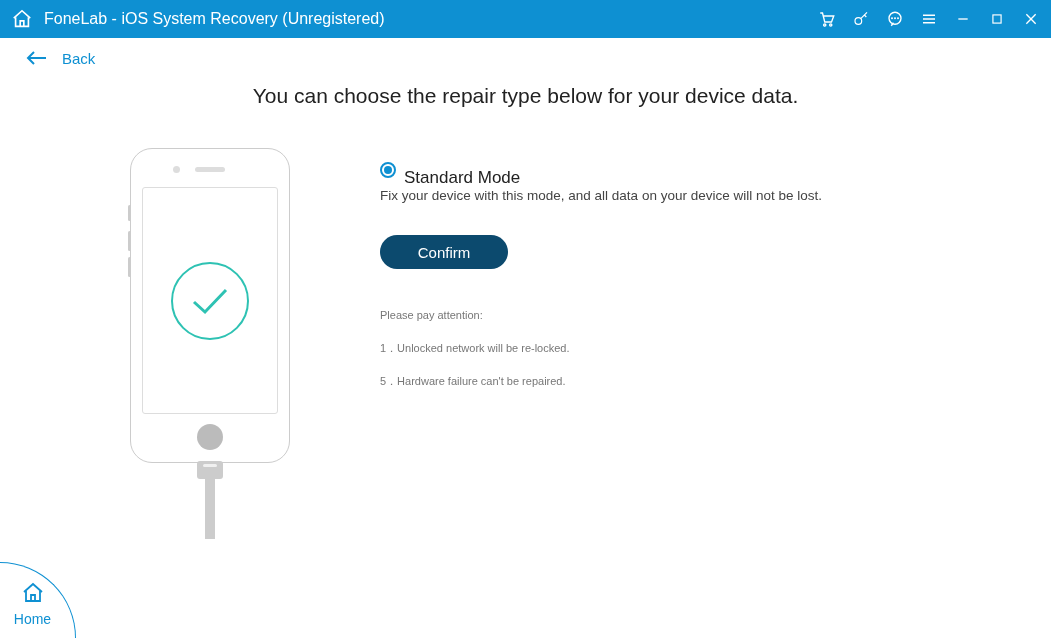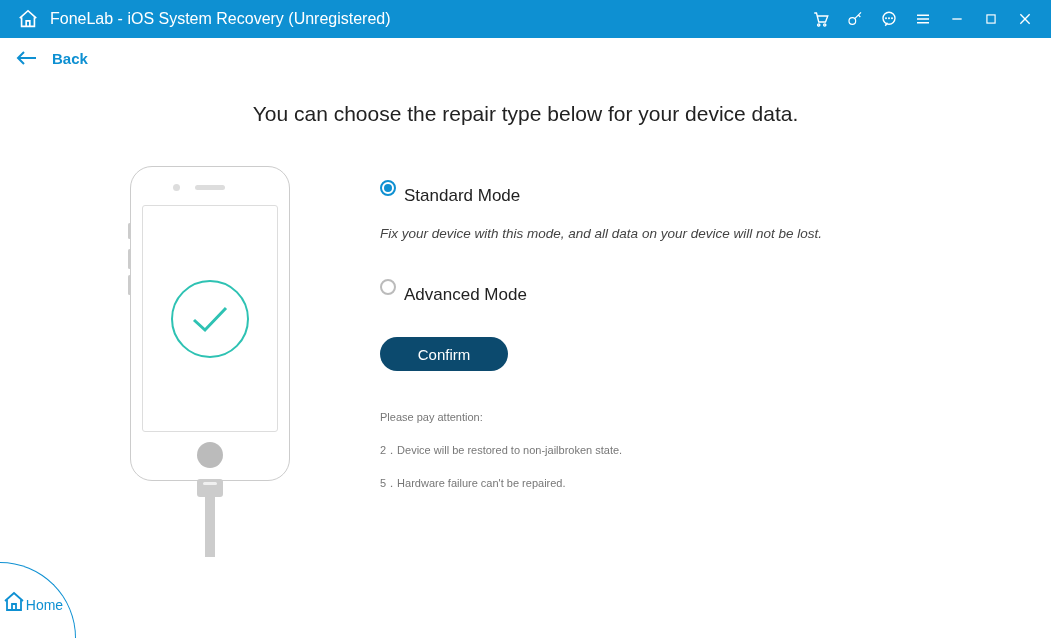--- a/index.html
+++ b/index.html
@@ -9,21 +9,21 @@
       height: 638px;
       background: #fff;
       overflow: hidden;
       position: relative;
     }
     .titlebar {
       height: 38px;
       background: #0e90d2;
       display: flex;
       align-items: center;
-      padding: 0 16px;
+      padding: 0 10px;
       color: #fff;
     }
     .titlebar .home-title-icon {
       width: 24px; height: 24px;
       margin-right: 10px;
       display: flex; align-items: center; justify-content: center;
     }
     .titlebar .title {
       font-size: 16px;
       flex: 1;
@@ -35,38 +35,37 @@
     }
     .titlebar .controls .ctrl {
       width: 20px; height: 20px;
       display: flex; align-items: center; justify-content: center;
       cursor: pointer;
     }
     .back-row {
       height: 40px;
       display: flex;
       align-items: center;
-      padding-left: 14px;
+      padding-left: 24px;
       color: #0e90d2;
       font-size: 15px;
-      font-weight: bold;
     }
     .back-row .back-arrow {
       margin-right: 14px;
       display: flex;
       align-items: center;
     }
     .back-row .back-label {
       cursor: pointer;
     }
     .heading {
       text-align: center;
       font-size: 21px;
       color: #222;
-      margin-top: 24px;
+      margin-top: 6px;
       margin-bottom: 30px;
     }
     .content {
       display: flex;
       padding: 0 40px;
     }
     .phone-col {
       width: 340px;
       display: flex;
       flex-direction: column;
@@ -181,23 +180,22 @@
       background: #0e90d2;
       border-radius: 50%;
     }
     .mode-title {
       font-size: 17px;
       color: #222;
       margin-top: 16px;
     }
     .mode-desc {
       font-size: 13.5px;
-      margin-top: 20px;
+      margin-top: 0;
       color: #444;
-      font-style: italic;
     }
     .mode-desc.warn {
       color: #e30000;
     }
     .confirm-btn {
       background: #0c4a6e;
       color: #fff;
       border: none;
       border-radius: 18px;
       width: 128px;
@@ -220,21 +218,21 @@
     .home-corner {
       position: absolute;
       bottom: 0; left: 0;
       width: 76px; height: 76px;
       border: 1.5px solid #0e90d2;
       border-left: none;
       border-bottom: none;
       border-top-right-radius: 80px;
       background: #fff;
       display: flex;
-      flex-direction: row;
+      flex-direction: column;
       align-items: center;
       justify-content: center;
       cursor: pointer;
       padding-right: 10px;
       padding-top: 6px;
     }
     .home-corner .home-label {
       font-size: 14px;
       color: #0e90d2;
       margin-top: 2px;
@@ -336,31 +334,27 @@
   <div class="options-col">
     <div class="mode">
       <div class="mode-header">
         <span class="radio selected"></span>
         <span class="mode-title">Standard Mode</span>
       </div>
       <div class="mode-desc">Fix your device with this mode, and all data on your device will not be lost.</div>
     </div>
 
     <div class="mode">
-      <div class="mode-header">
-        <span class="radio"></span>
-        <span class="mode-title">Advanced Mode</span>
-      </div>
     </div>
 
     <button class="confirm-btn">Confirm</button>
 
     <div class="attention">
       <div class="att-title">Please pay attention:</div>
-      <div class="att-item">2．Device will be restored to non-jailbroken state.</div>
+      <div class="att-item">1．Unlocked network will be re-locked.</div>
       <div class="att-item">5．Hardware failure can't be repaired.</div>
     </div>
   </div>
 </div>
 
 <div class="home-corner">
   <span>
     <svg width="24" height="24" viewBox="0 0 24 24" fill="none" stroke="#0e90d2" stroke-width="1.8">
       <path d="M3 11 L12 3 L21 11"></path>
       <path d="M5 10 V20 H19 V10"></path>

